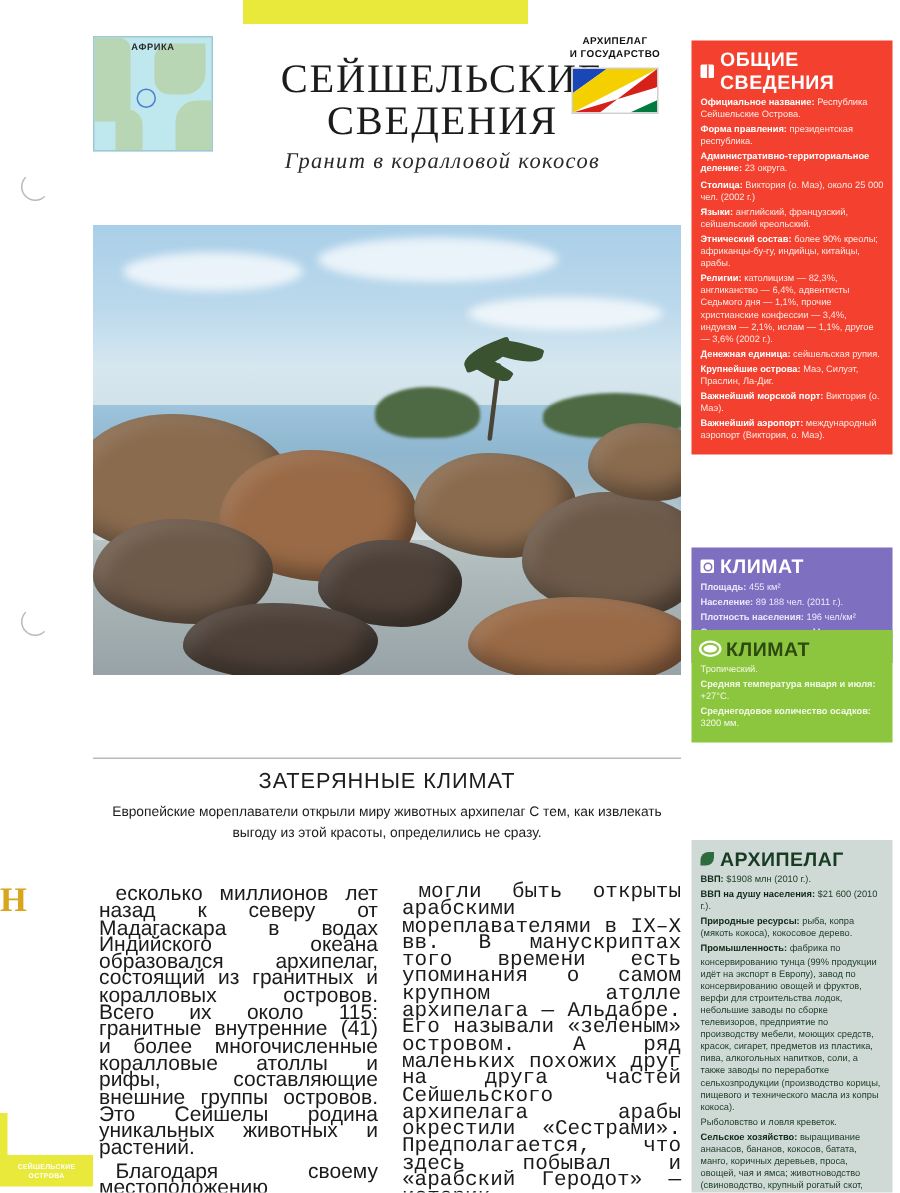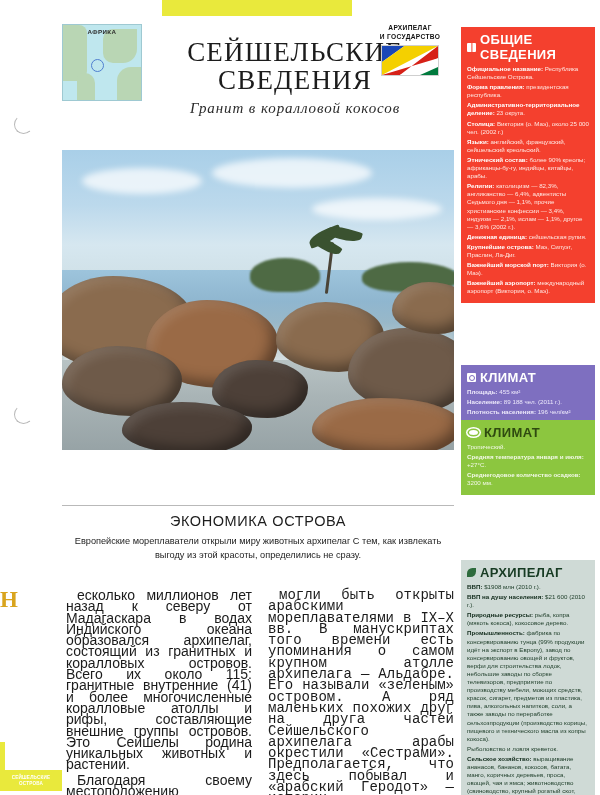--- a/index.html
+++ b/index.html
@@ -187,21 +187,21 @@
     <div class="rock dark" style="left:150px;top:210px;width:96px;height:58px;"></div>
     <div class="rock warm" style="left:214px;top:152px;width:108px;height:70px;"></div>
     <div class="rock" style="left:286px;top:178px;width:124px;height:84px;"></div>
     <div class="rock dark" style="left:60px;top:252px;width:130px;height:52px;"></div>
     <div class="rock red" style="left:250px;top:248px;width:150px;height:58px;"></div>
     <div class="rock warm" style="left:330px;top:132px;width:80px;height:52px;"></div>
   </div>
 
   <div class="rule"></div>
 
-  <div class="art-title">ЭКОНОМИКА ОСТРОВА</div>
+  <div class="art-title">ЗАТЕРЯННЫЕ КЛИМАТ</div>
   <div class="lead">Европейские мореплаватели открыли миру животных архипелаг  С тем, как извлекать выгоду из этой красоты, определились не сразу.</div>
   <div class="dropcap">Н</div>
 
   <div class="cols">
     <div class="col c1">
       <p>есколько миллионов лет назад к северу от Мадагаскара в водах Индийского океана образовался архипелаг, состоящий из гранитных и коралловых островов. Всего их около 115: гранитные внутренние (41) и более многочисленные коралловые атоллы и рифы, составляющие внешние группы островов. Это Сейшелы   родина уникальных животных и растений.</p>
       <p>Благодаря своему местоположению Сейшельские острова довольно долго были практически полностью изолированы. Сохранились захоронения и наскальные надписи на острове Фригит (Фрегат), свидетельствующие о том, что впервые они</p>
     </div>
     <div class="col c2">
       <p>могли быть открыты арабскими мореплавателями в IX–X вв. В манускриптах того времени есть упоминания о самом крупном атолле архипелага — Альдабре. Его называли «зеленым» островом. А ряд маленьких похожих друг на друга частей Сейшельского архипелага арабы окрестили «Сестрами». Предполагается, что здесь побывал и «арабский Геродот» — историк, путешественник и географ Аль-Масуди (896–956 гг.): в записях от 916 г  он упоминает «высокие острова», которыми могли быть некоторые из Сейшельских. Долгое время архипелаг был необитаем и им интересовались лишь пираты.</p>

